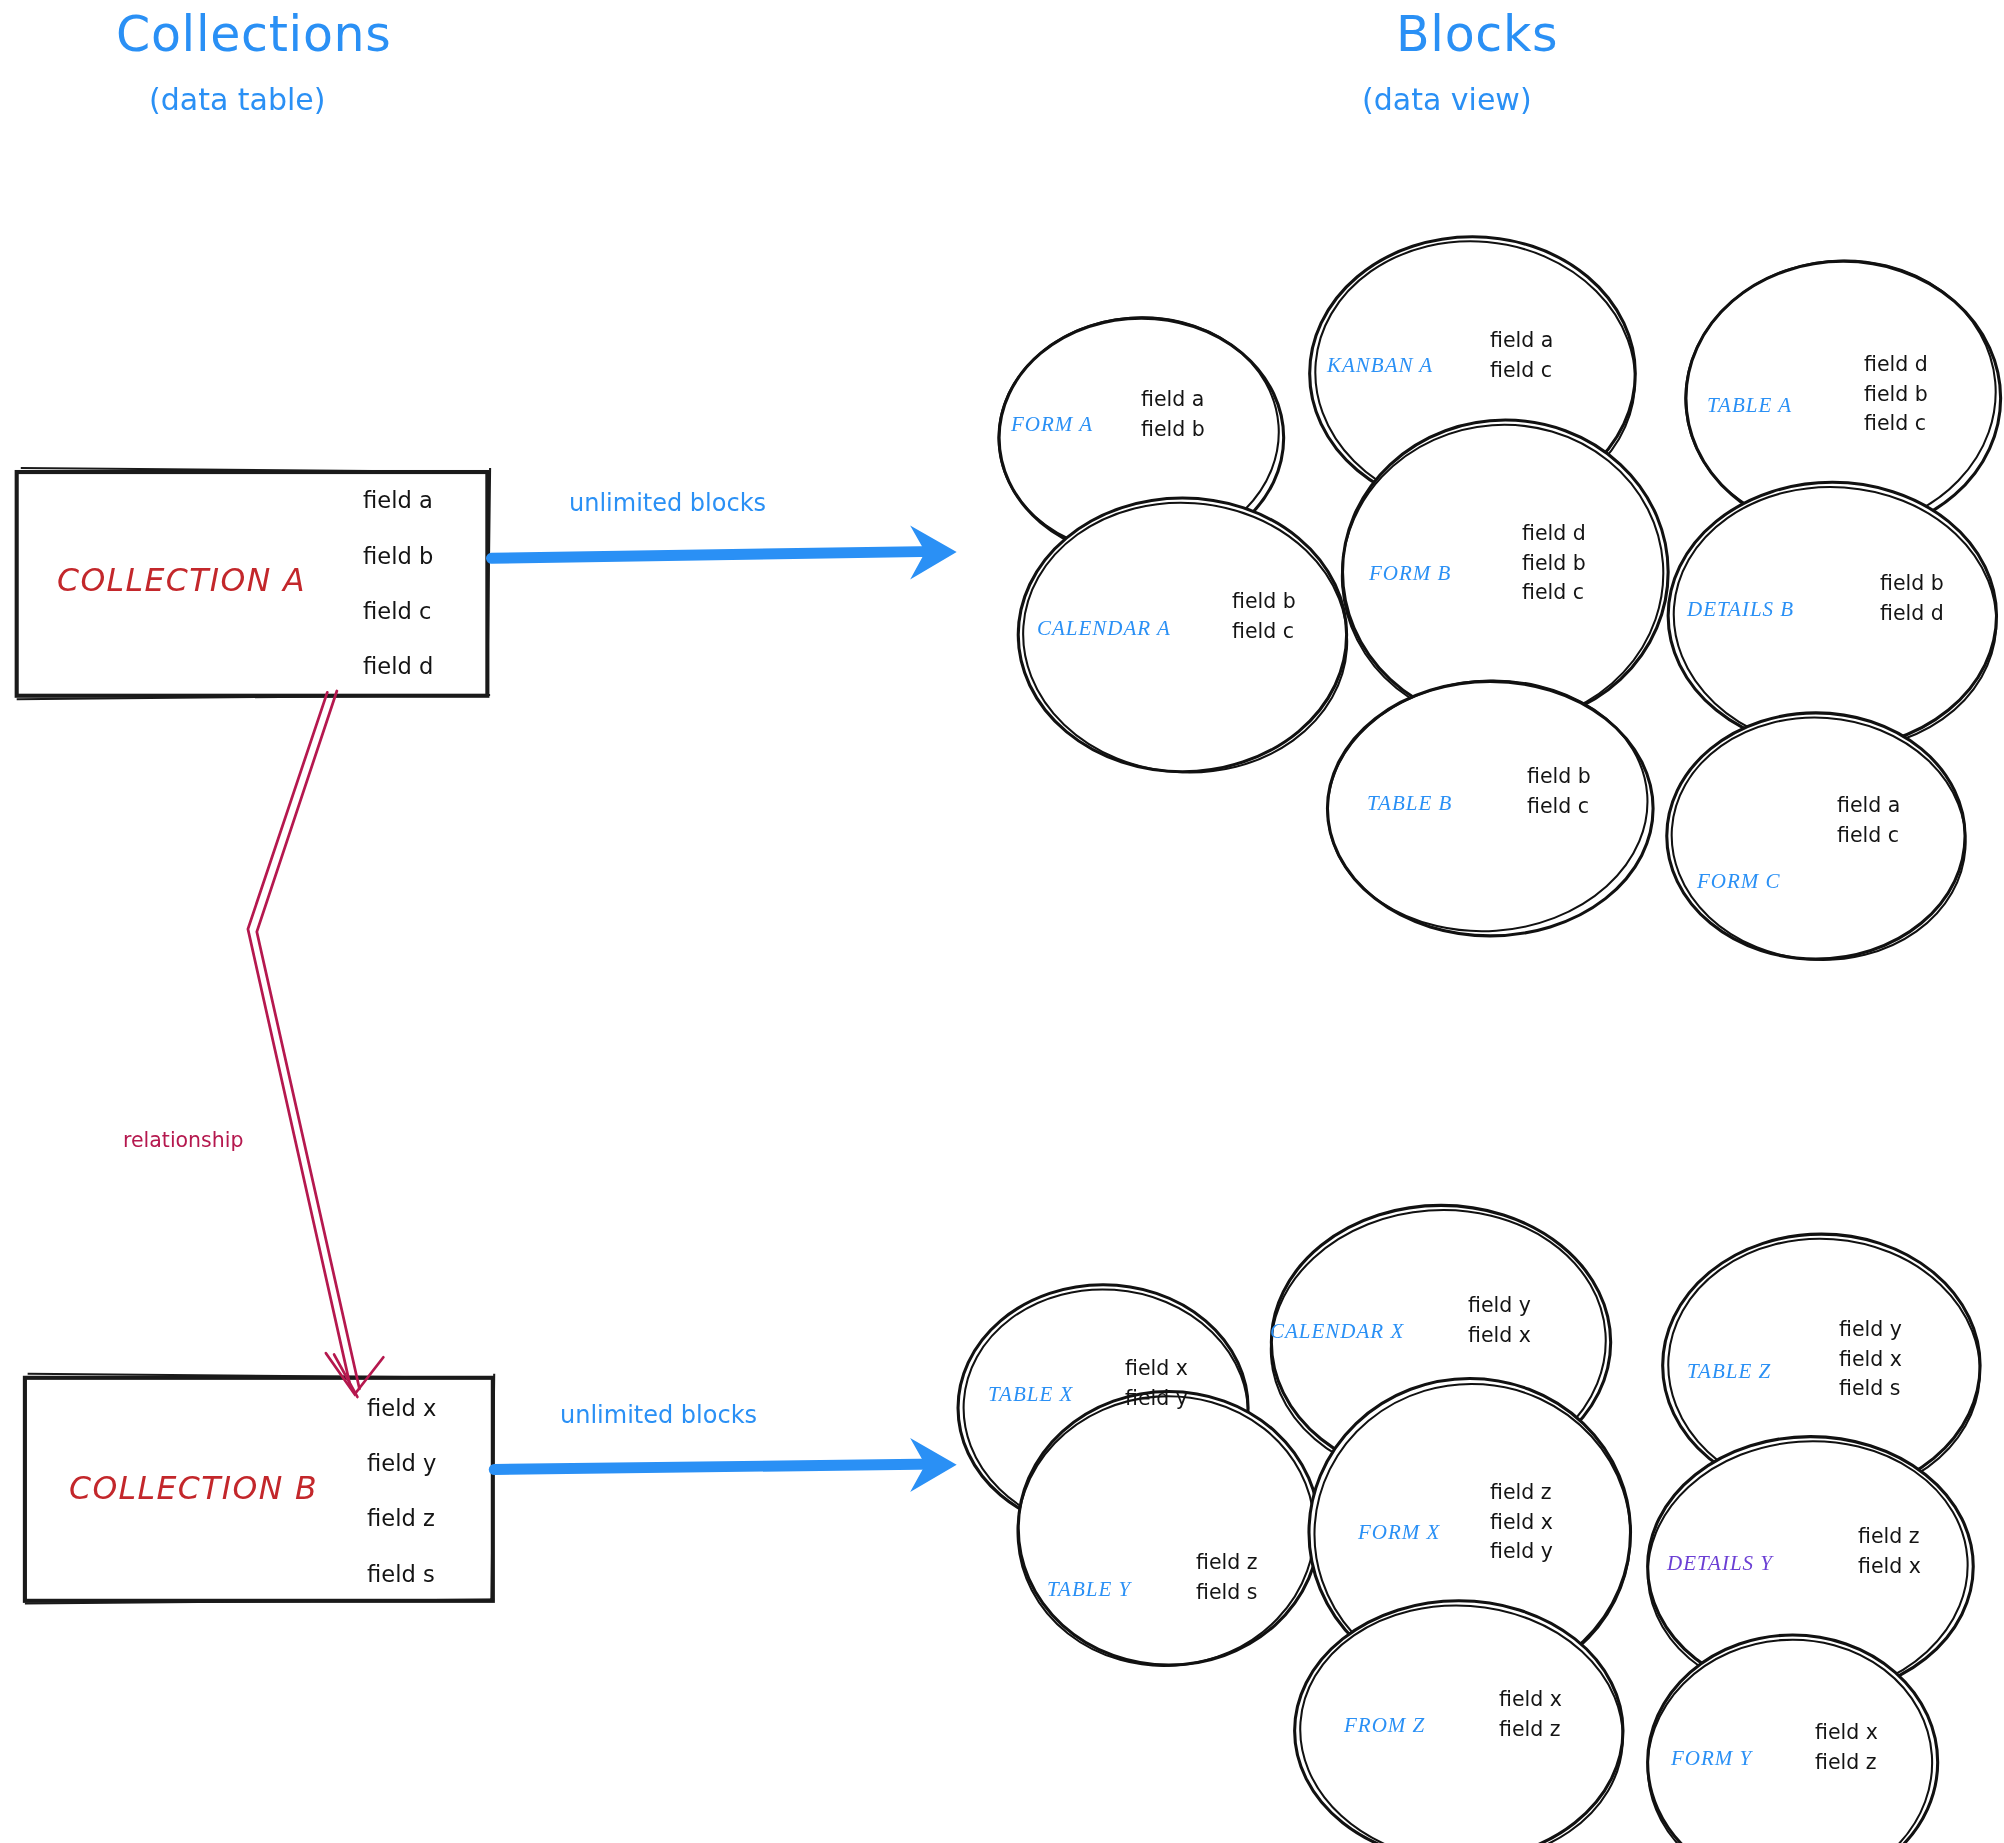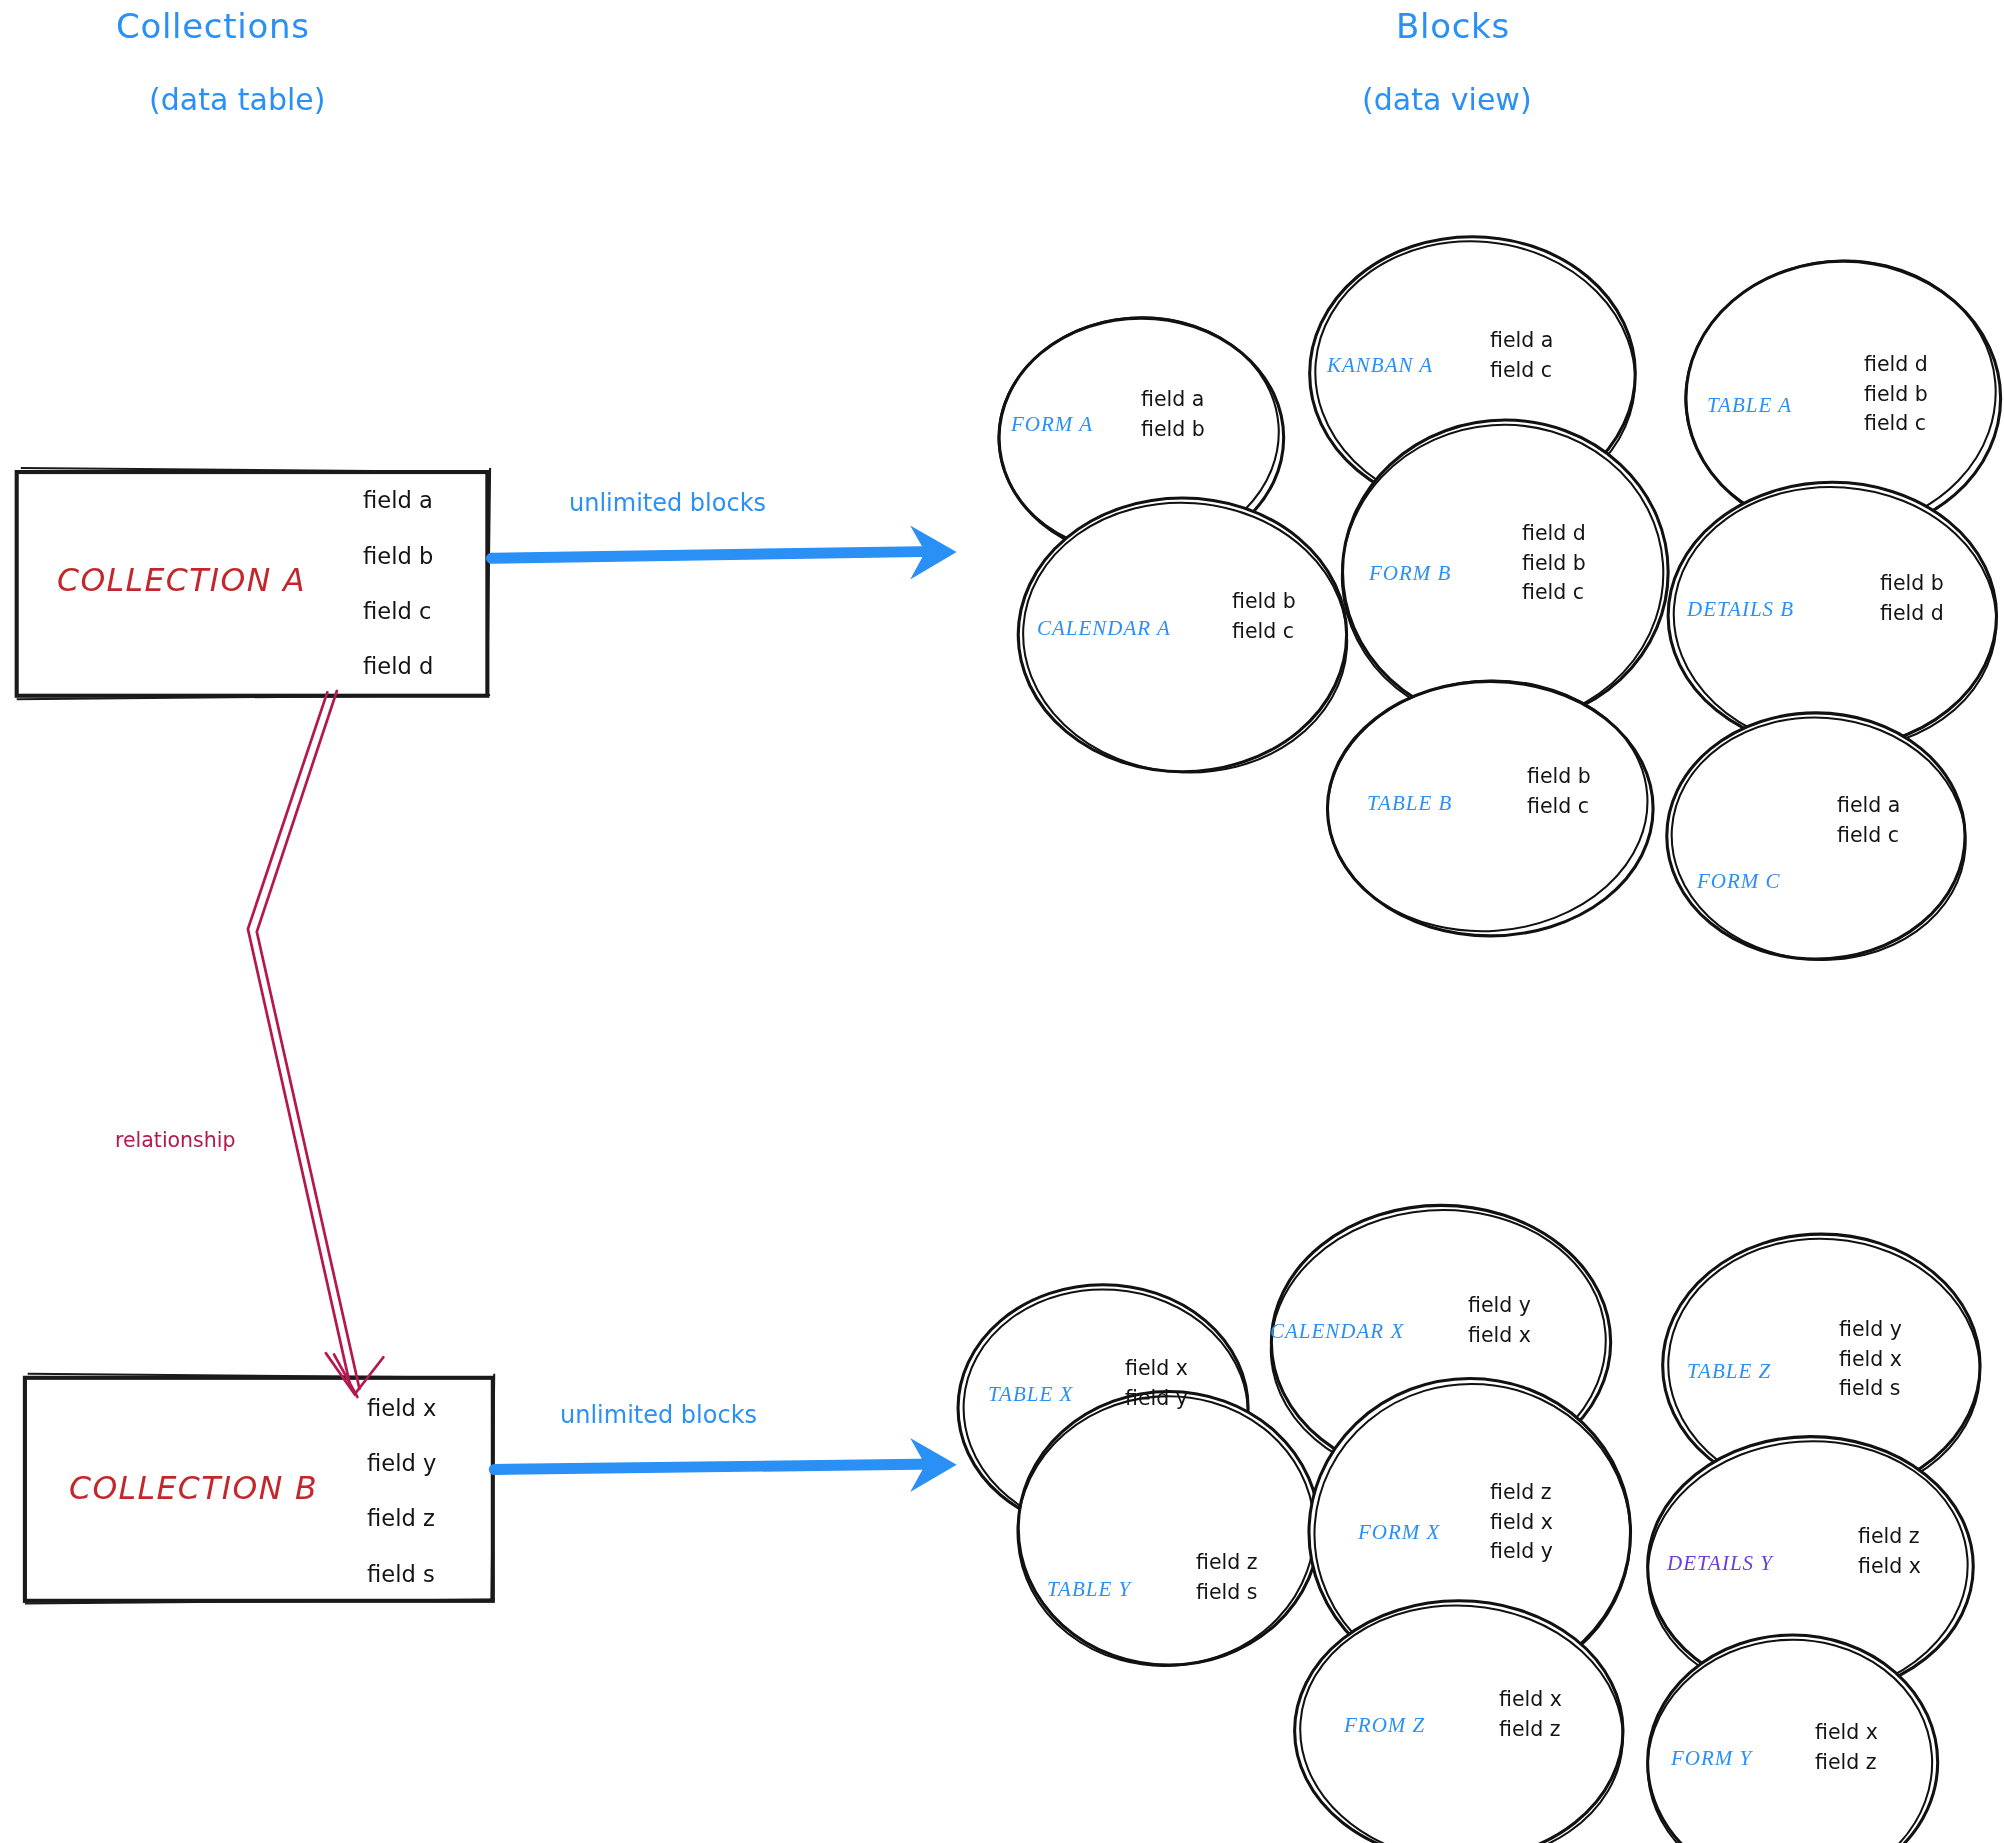--- a/index.html
+++ b/index.html
@@ -6,21 +6,21 @@
   html,body{margin:0;padding:0;background:#ffffff;}
   body{
     width:2005px;height:1843px;position:relative;overflow:hidden;
     font-family:"DejaVu Sans", sans-serif;
   }
   #canvas{position:absolute;left:0;top:0;width:2005px;height:1843px;}
   .layer{position:absolute;left:0;top:0;width:2005px;height:1843px;pointer-events:none;}
   .txt{position:absolute;white-space:nowrap;}
 
   .title{
-    color:#2a90f5;font-size:34px;letter-spacing:0.7px;
+    color:#2a90f5;font-size:49px;letter-spacing:0.7px;
     font-family:"DejaVu Sans", sans-serif;
   }
   .subtitle{
     color:#2a90f5;font-size:30px;
     font-family:"DejaVu Sans", sans-serif;
   }
 
   .coll-name{
     color:#c3272b;font-size:31.5px;font-style:italic;letter-spacing:1.4px;
     font-family:"DejaVu Sans", sans-serif;
@@ -166,21 +166,21 @@
 
   <div>
     <div class="txt coll-name" style="left:53px;top:1470px;">COLLECTION B</div>
     <div class="txt field" style="left:367px;top:1395px;">field x</div>
     <div class="txt field" style="left:367px;top:1450px;">field y</div>
     <div class="txt field" style="left:367px;top:1505px;">field z</div>
     <div class="txt field" style="left:367px;top:1561px;">field s</div>
   </div>
   <div class="txt arrow-label" style="left:560px;top:1401px;">unlimited blocks</div>
 
-  <div class="txt rel-label" style="left:115px;top:1128px;text-align:right;">relationship</div>
+  <div class="txt rel-label" style="left:123px;top:1128px;text-align:right;">relationship</div>
 
   <div>
 
     <div class="ellipse-wrap">
       <div class="blk-label block-name" style="left: 1011px; top: 412px; color: rgb(42, 144, 245);">FORM A</div>
       <div class="blk-fields block-field" style="left:1141px;top:385px;">
         <div>field a</div>
         <div>field b</div>
       </div>
     </div>

